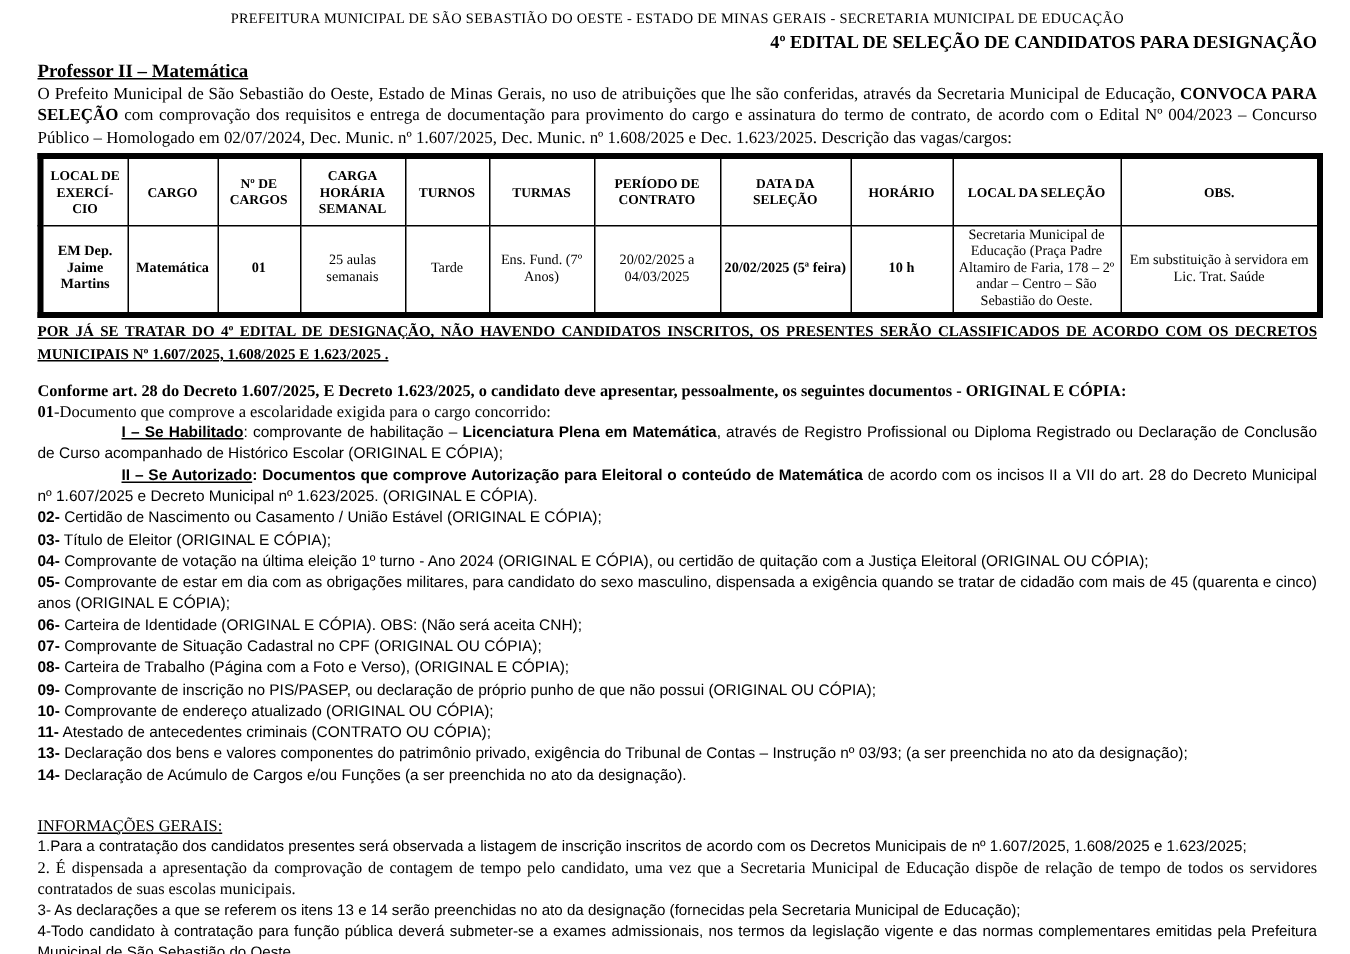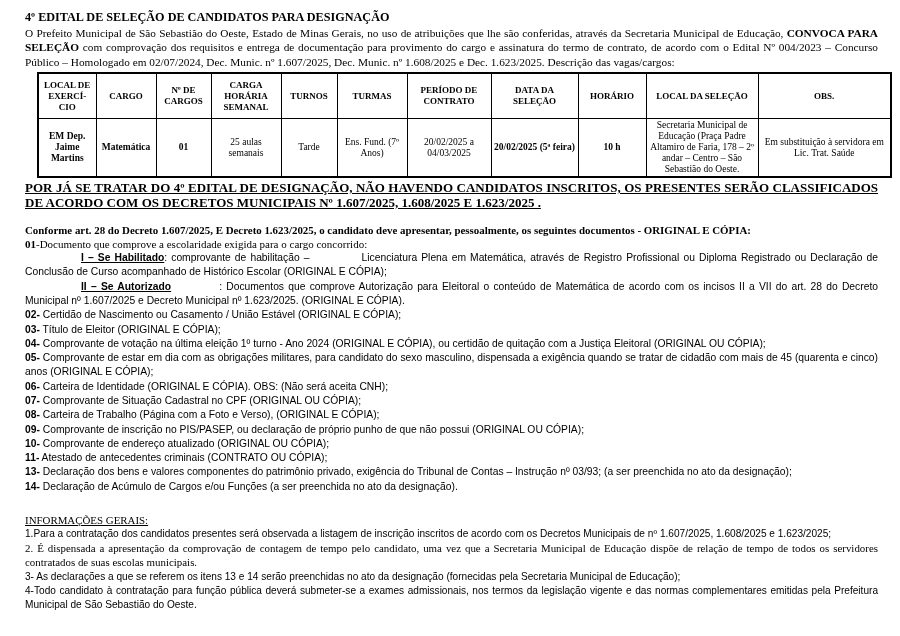--- a/index.html
+++ b/index.html
@@ -7,57 +7,57 @@
     width: 900px; height: 636px; overflow: hidden;
     font-family: "Liberation Serif", serif; color: #000;
     -webkit-font-smoothing: antialiased;
   }
   .page { padding: 7px 22px 0 25px; }
 
   .doc-header .h1 {
     font-size: 9.6px; text-align: center; letter-spacing: 0.2px; font-weight: normal;
   }
   .doc-header .h2 {
-    font-size: 12.2px; text-align: left; font-weight: bold; margin-top: 3px;
+    font-size: 12.2px; text-align: right; font-weight: bold; margin-top: 3px;
   }
   .section-title {
     font-size: 12.6px; font-weight: bold; text-decoration: underline; margin-top: 4px;
   }
   .intro {
     margin: 1px 0 3px 0; font-size: 11.3px; line-height: 14.4px; text-align: justify;
   }
   .intro b { font-weight: bold; }
 
   table.vagas {
     width: 100%; border-collapse: collapse; table-layout: fixed;
-    border: 2px solid #000000; font-size: 9px; margin-left: 12px;
+    border: 4px solid #000000; font-size: 9px;
   }
   table.vagas th, table.vagas td {
     border: 1px solid #000; text-align: center; vertical-align: middle; padding: 1px 2px;
     overflow: hidden;
   }
   table.vagas th { font-weight: bold; font-size: 9px; height: 42px; line-height: 11px; }
   table.vagas td { height: 47px; font-size: 9.5px; line-height: 11px; }
   td.b { font-weight: bold; }
   td.tiny { font-size: 8.2px; line-height: 9.4px; }
   td.obs-cell { font-size: 8.8px; line-height: 10.5px; }
 
   .notice {
-    margin-top: 3px; font-size: 13px; font-weight: bold; text-decoration: underline;
+    margin-top: 3px; font-size: 10px; font-weight: bold; text-decoration: underline;
     text-align: justify; line-height: 14.4px;
   }
   .conforme { font-size: 10.9px; font-weight: bold; line-height: 14px; margin-top: 1px; }
   .item01 { font-size: 11px; line-height: 14px; }
   .item01 .num { font-weight: bold; }
   .sub-item {
     font-family: "Liberation Sans", sans-serif;
     font-size: 10.3px; line-height: 14.3px; text-align: justify; text-indent: 56px;
   }
   .sub-item .lbl { font-weight: bold; text-decoration: underline; }
-  .sub-item .bld { font-weight: normal; margin-left: 48px; }
+  .sub-item .bld { font-weight: bold; }
 
   .doc-item {
     font-family: "Liberation Sans", sans-serif;
     font-size: 10.3px; line-height: 14.3px; text-align: justify;
   }
   .doc-item .num { font-weight: bold; }
 
   .info-title {
     font-size: 10.9px; text-decoration: underline; line-height: 14px; margin-top: 19px;
   }
@@ -66,23 +66,25 @@
     font-size: 10.1px; line-height: 14.2px; text-align: justify;
   }
   .info-item-serif { font-size: 10.9px; line-height: 14.2px; text-align: justify; }
 </style>
 </head>
 <body>
 
 <div class="page">
 
   <div class="doc-header">
+    <div class="h1">PREFEITURA MUNICIPAL DE SÃO SEBASTIÃO DO OESTE - ESTADO DE MINAS GERAIS - SECRETARIA MUNICIPAL DE EDUCAÇÃO</div>
     <div class="h2">4º EDITAL DE SELEÇÃO DE CANDIDATOS PARA DESIGNAÇÃO</div>
   </div>
 
+  <div class="section-title">Professor II –  Matemática</div>
 
   <p class="intro"><span>O Prefeito Municipal de São Sebastião do Oeste, Estado de Minas Gerais, no uso de atribuições que lhe são conferidas, através da Secretaria Municipal de Educação, </span><b>CONVOCA PARA SELEÇÃO</b><span> com comprovação dos requisitos e entrega de documentação para provimento do cargo e assinatura do termo de contrato, de acordo com o Edital Nº 004/2023 – Concurso Público – Homologado em 02/07/2024, Dec. Munic. nº 1.607/2025, Dec. Munic. nº 1.608/2025 e Dec. 1.623/2025. Descrição das vagas/cargos:</span></p>
 
   <table class="vagas">
     <colgroup>
       <col style="width:58px">
         <col style="width:60px">
         <col style="width:55px">
         <col style="width:70px">
       <col style="width:56px">

